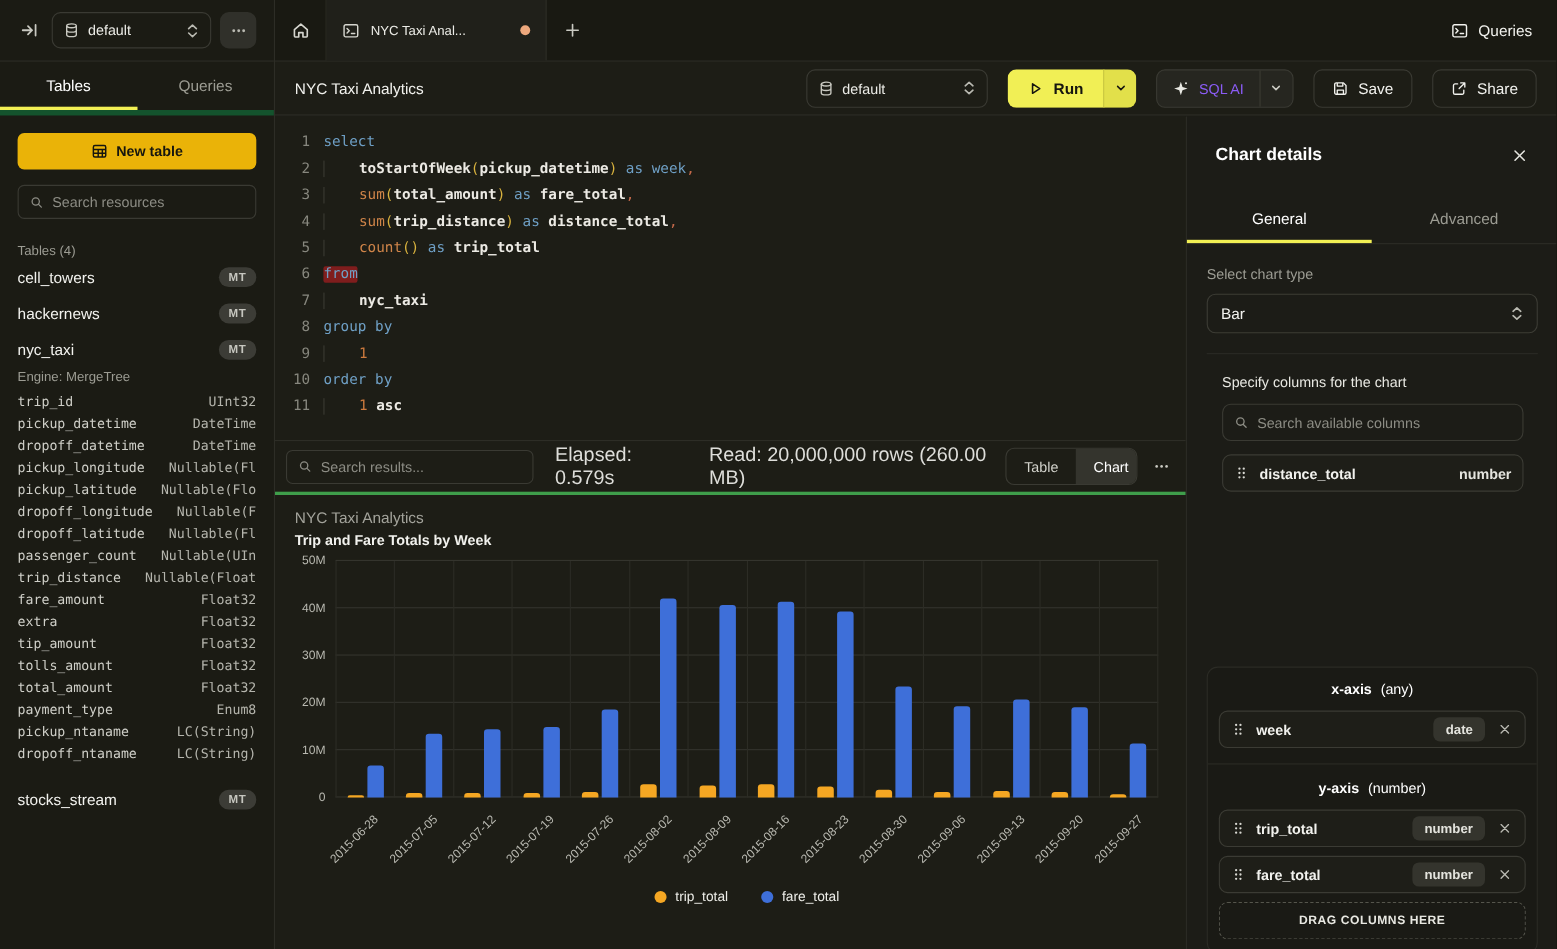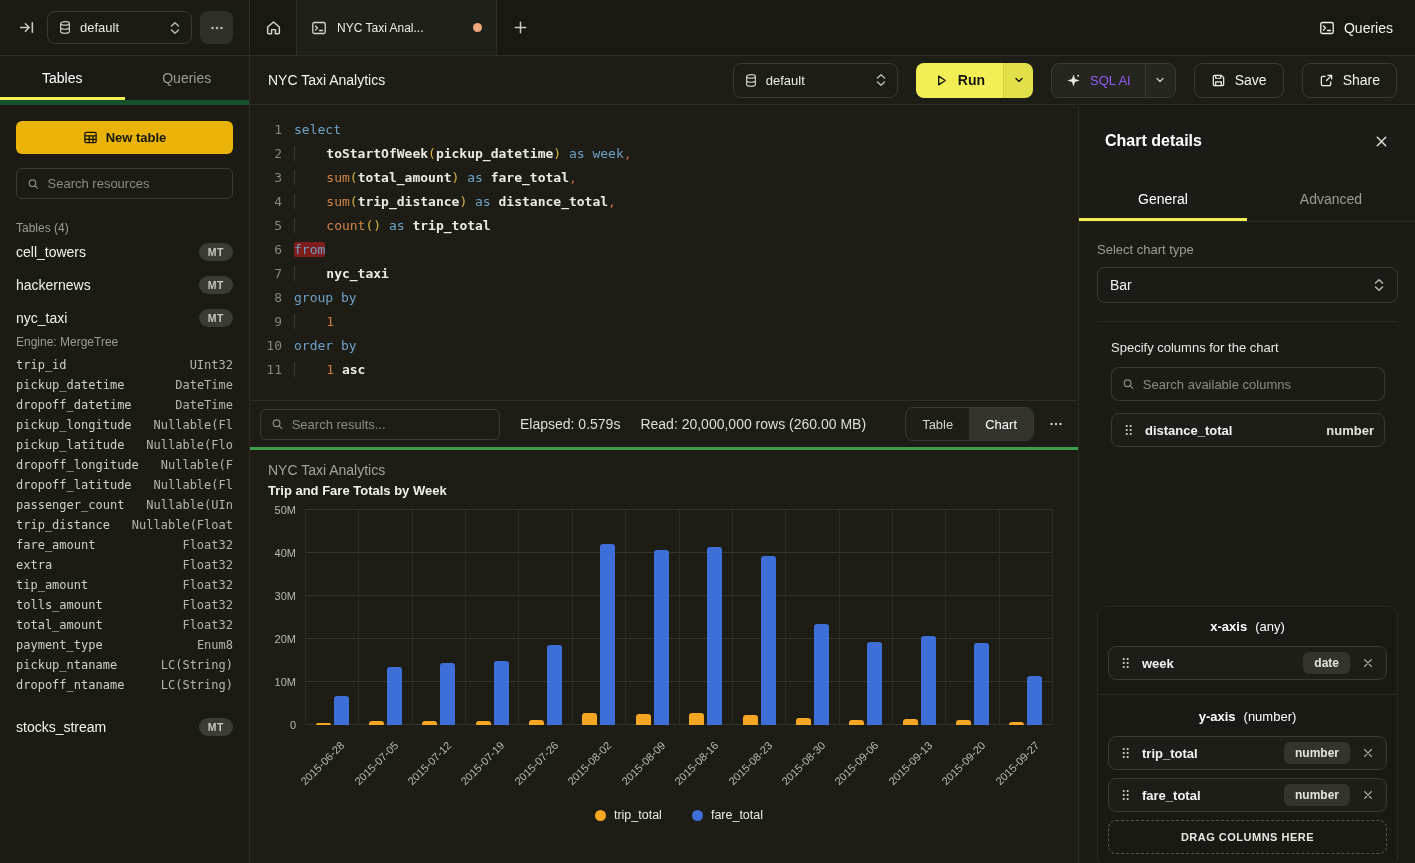--- a/index.html
+++ b/index.html
@@ -64,21 +64,21 @@
   .ln { display:inline-block; width:24px; margin-left:8px; margin-right:12px; text-align:right; color:#87877e; flex:none; }
   .code { white-space:pre; }
   .tk-k { color:#6fa0c6; } .tk-f { color:#d08549; } .tk-p { color:#d8b23e; }
   .tk-i { color:#eceae4; font-weight:bold; } .tk-n { color:#cd7a3e; } .tk-c { color:#c4694a; }
   .tk-w { border-left:1px solid #3a3a32; }
   .tk-kh { color:#6fa0c6; background:#7f1d1d; border-radius:2px; }
 
   
   .results-bar { position:absolute; left:0; top:400px; width:828px; height:47px; border-top:1px solid #2d2d26; display:flex; align-items:center; padding:0 14px 0 10px; }
   .rb-search { width:240px; height:31px; border:1px solid #3a3a33; border-radius:6px; display:flex; align-items:center; gap:8px; padding:0 10px; color:#8c8c84; }
-  .rb-stat { margin-left:20px; font-size:14px; color:#dededa; }
+  .rb-stat { margin-left:20px; font-size:18px; color:#dededa; }
   .rb-spacer { flex:1; }
   .vt { display:flex; border:1px solid #3a3a33; border-radius:8px; overflow:hidden; height:34px; }
   .vt-seg { display:flex; align-items:center; padding:0 16px; font-size:13px; color:#d3d3cc; }
   .vt-seg.active { background:#34342d; color:#ffffff; }
   .rb-dots { margin-left:14px; color:#c9c9c1; }
 
   
   .chart-panel { position:absolute; left:0; top:447px; width:828px; height:416px; border-top:3px solid #3f9e4b; background:#1d1d16; }
   .chart-title { position:absolute; left:18px; top:12px; font-size:14px; color:#a3a39b; }
   .chart-subtitle { position:absolute; left:18px; top:33px; font-size:13px; font-weight:bold; color:#f2f2ee; }

